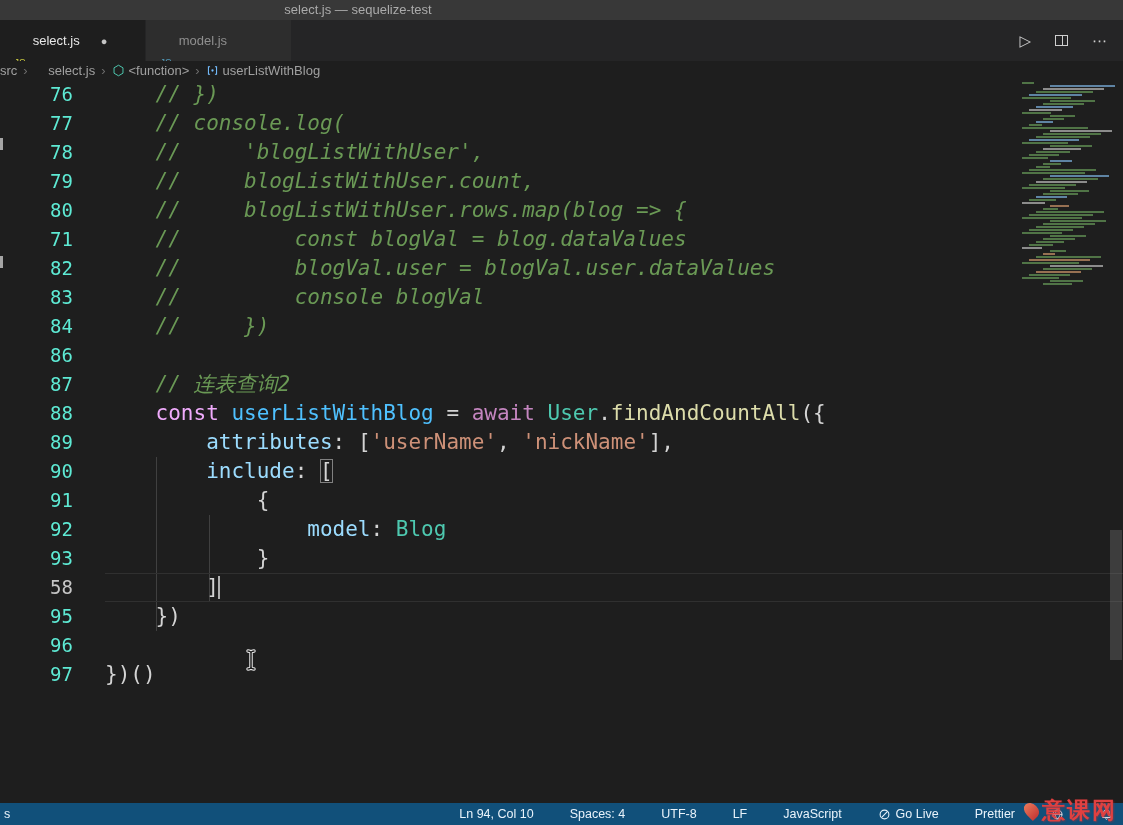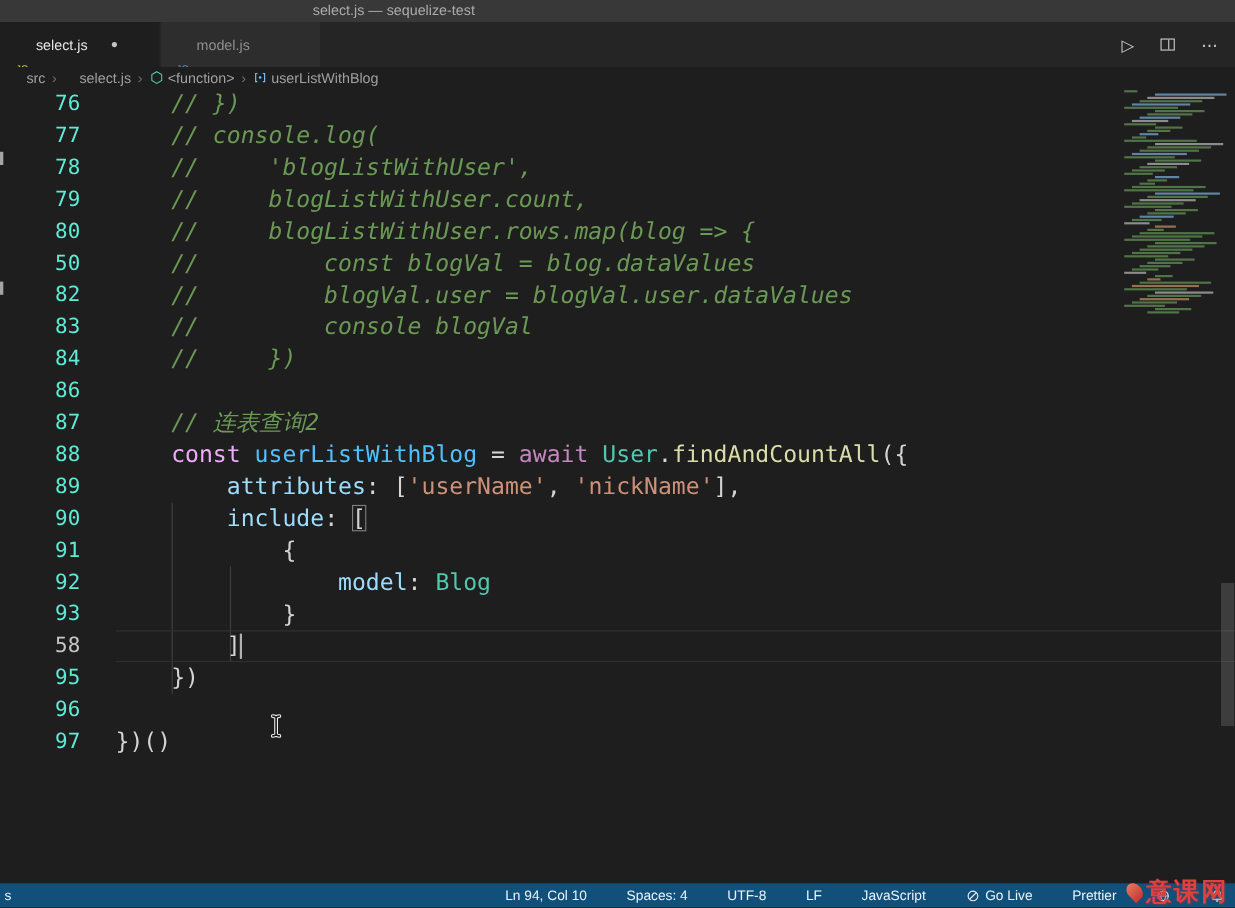--- a/index.html
+++ b/index.html
@@ -25,21 +25,21 @@
   .ic-b { color:#519aba; }
   .js-ic.small { font-size:9px; }
   .dot { color:#c5c5c5; font-size:11px; margin-left:14px; }
   .tab-actions { margin-left:auto; display:flex; align-items:center; gap:24px; padding-right:16px; color:#cfcfcf; }
   .tab-actions .act { font-size:15px; cursor:pointer; display:flex; align-items:center; }
   .split-icon { width:13px; height:11px; border:1px solid #cfcfcf; position:relative; }
   .split-icon::after { content:''; position:absolute; left:50%; top:0; bottom:0; width:1px; background:#cfcfcf; }
 
   
   .breadcrumbs { position:absolute; top:61px; left:0; right:0; height:19px; background:#1e1e1e;
-                 display:flex; align-items:center; padding-left:24px; font-size:13px; color:#a0a0a0; }
+                 display:flex; align-items:center; font-size:13px; color:#a0a0a0; }
   .bc-item { display:inline-flex; align-items:center; gap:4px; cursor:pointer; }
   .chev { color:#6e6e6e; margin:0 6px; }
   .bc-svg { width:13px; height:13px; }
 
   
   .editor { position:absolute; top:80px; bottom:22px; left:0; right:0; background:#1e1e1e; overflow:hidden; }
   #lines { position:absolute; top:0; left:0; right:103px; }
   .row { display:flex; height:29px; line-height:29px; }
   .ln { width:73px; text-align:right; font-family:"DejaVu Sans Mono", monospace;
         font-size:19px; color:#5eead4; flex:none; }
@@ -161,21 +161,21 @@
       </div>
       <div class="row">
         <span class="ln">79</span>
         <span class="cl"><span class="t-com">    //     blogListWithUser.count,</span></span>
       </div>
       <div class="row">
         <span class="ln">80</span>
         <span class="cl"><span class="t-com">    //     blogListWithUser.rows.map(blog =&gt; {</span></span>
       </div>
       <div class="row">
-        <span class="ln">50</span>
+        <span class="ln">71</span>
         <span class="cl"><span class="t-com">    //         const blogVal = blog.dataValues</span></span>
       </div>
       <div class="row">
         <span class="ln">82</span>
         <span class="cl"><span class="t-com">    //         blogVal.user = blogVal.user.dataValues</span></span>
       </div>
       <div class="row">
         <span class="ln">83</span>
         <span class="cl"><span class="t-com">    //         console blogVal</span></span>
       </div>

